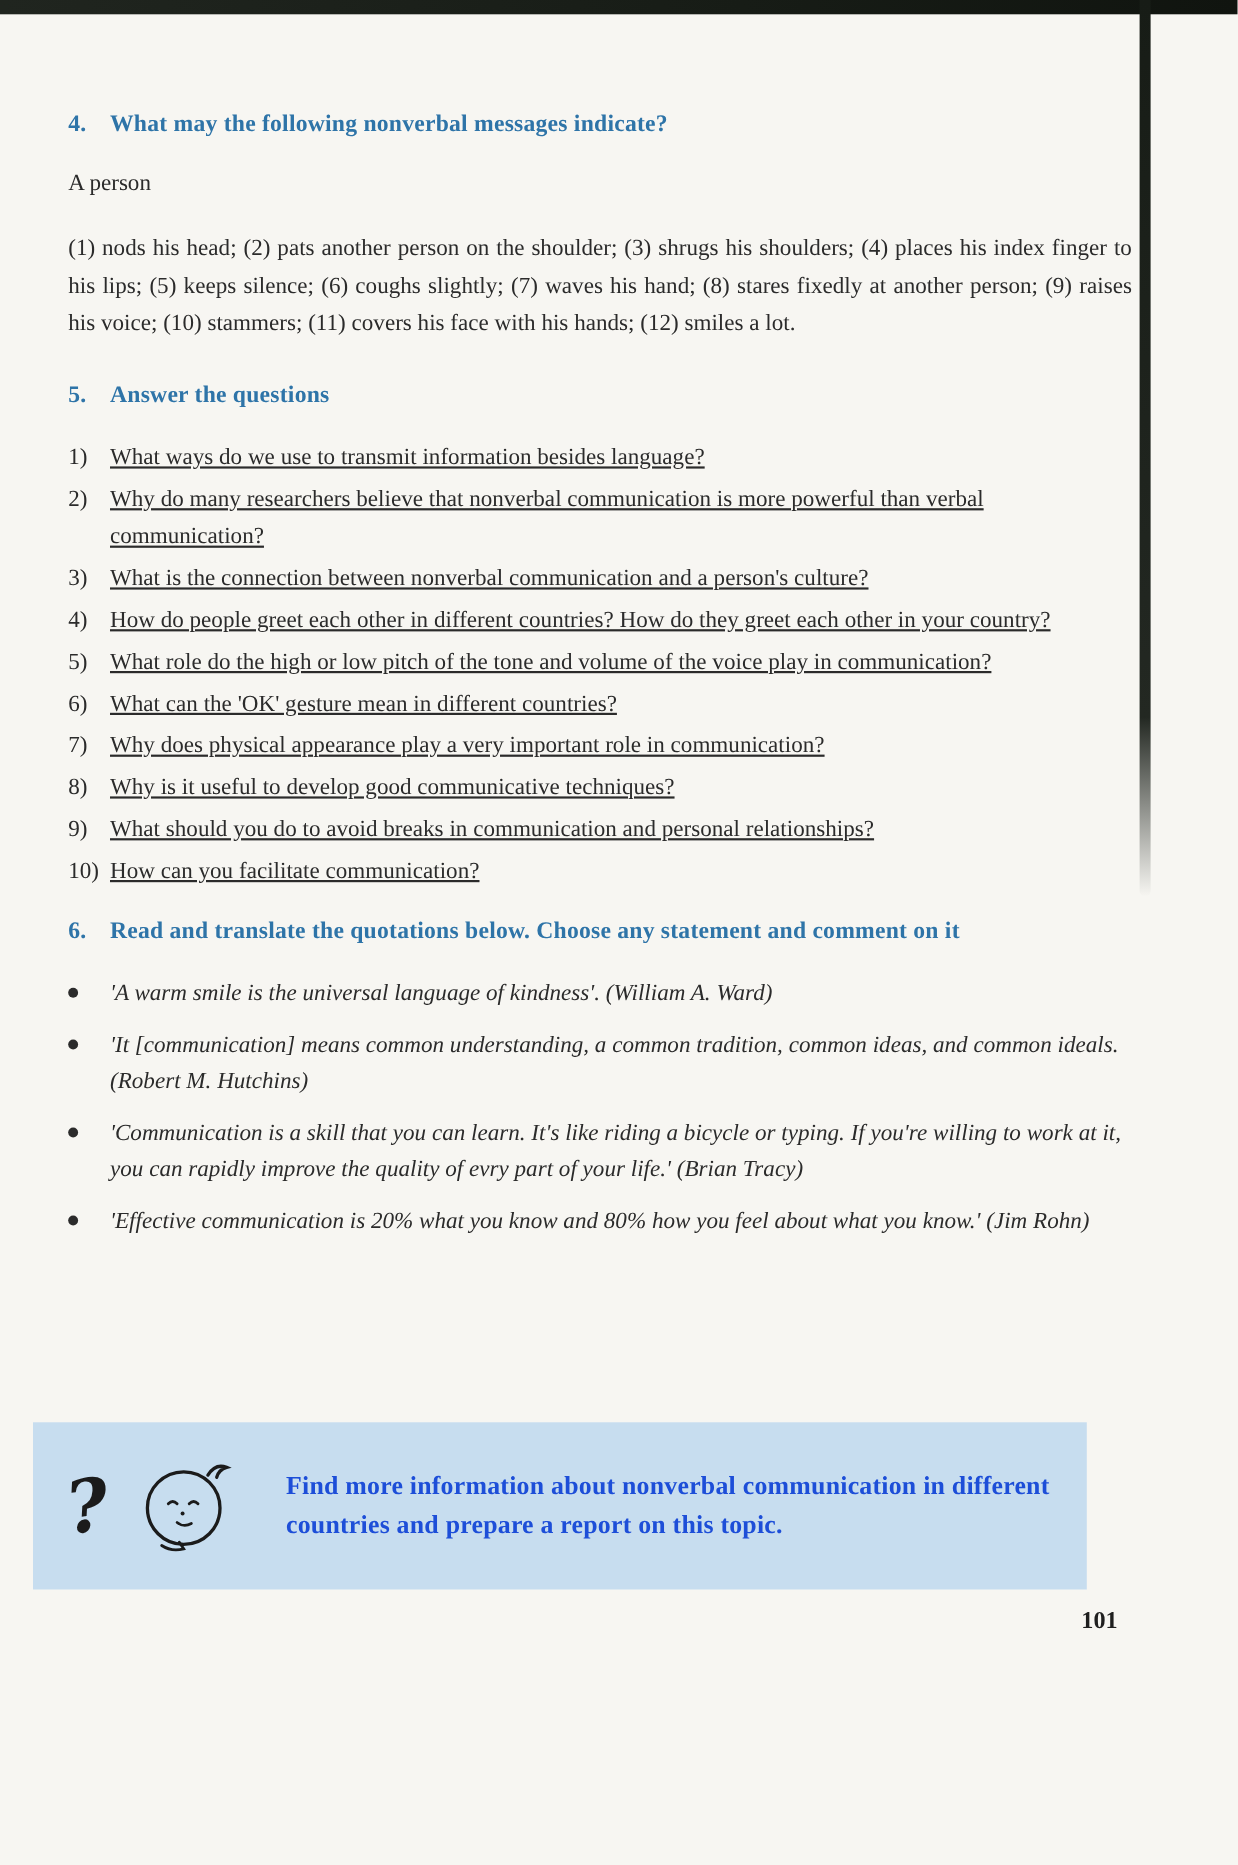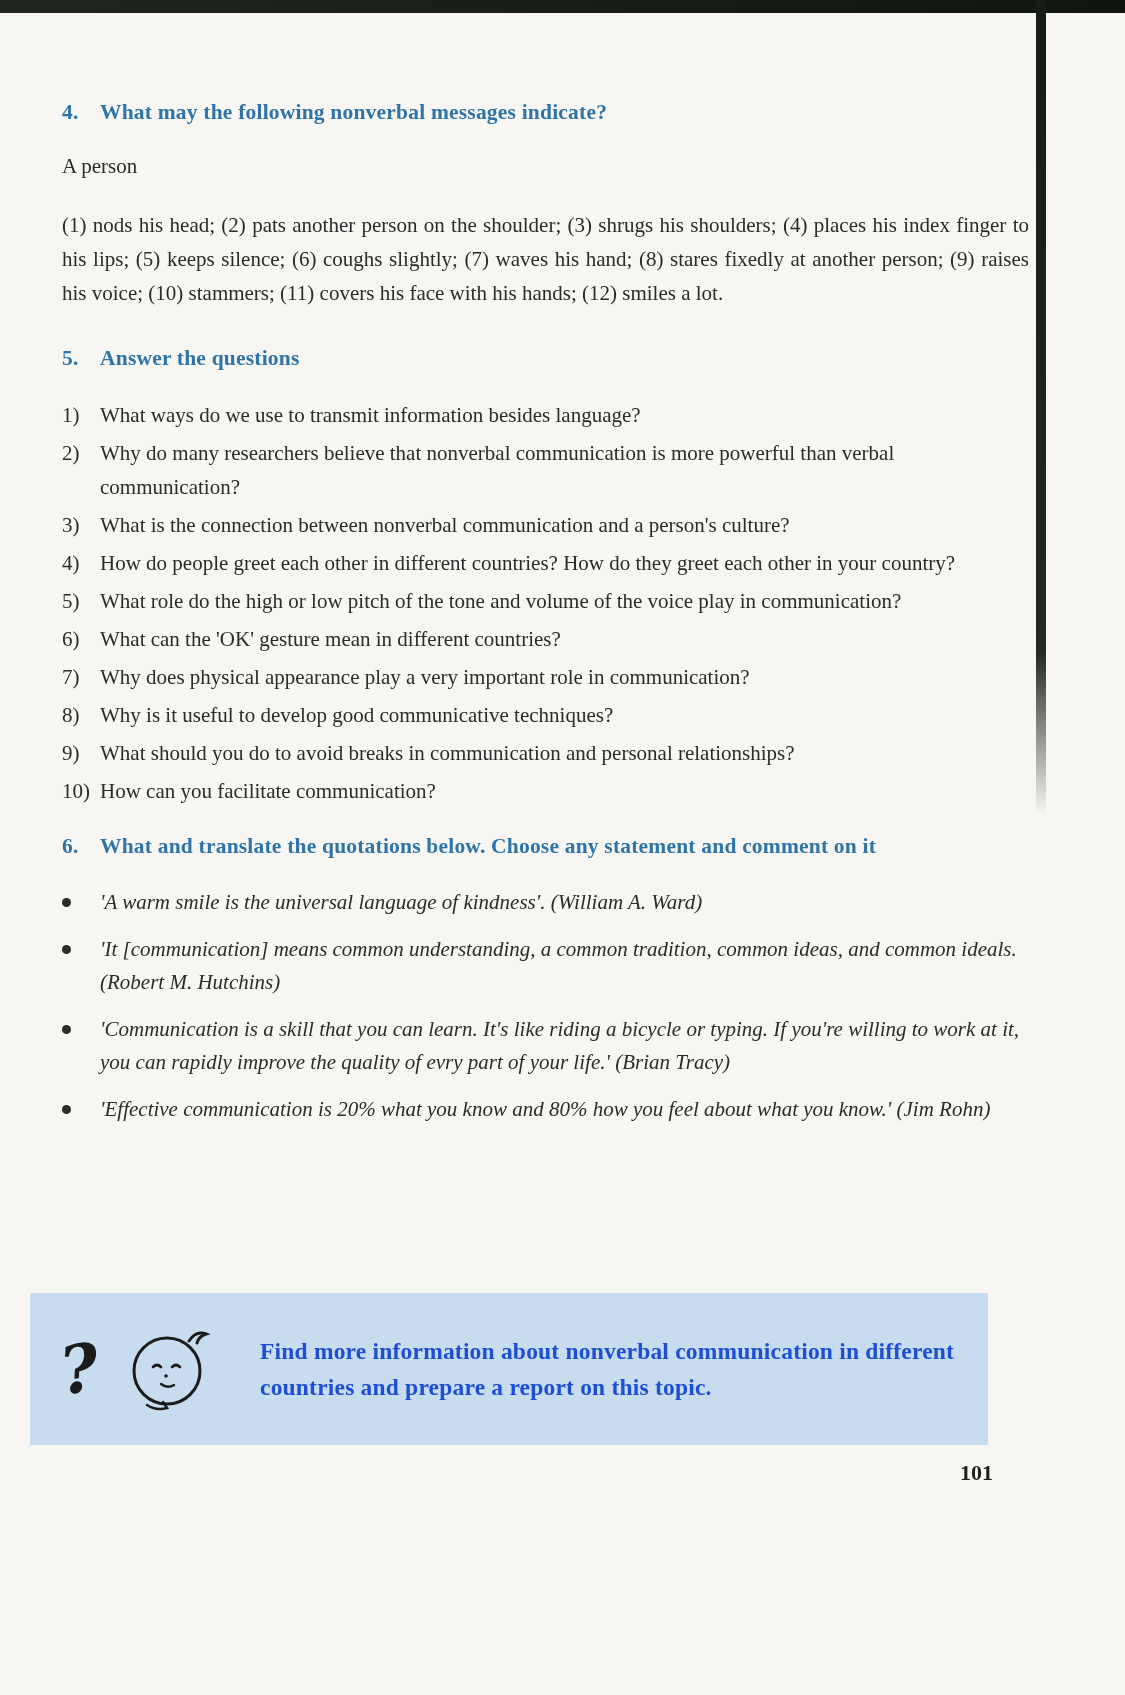--- a/index.html
+++ b/index.html
@@ -69,21 +69,21 @@
   }
 
   .q-list { margin-bottom: 24px; }
   .q-item {
     display: flex;
     font-size: 21px;
     line-height: 34px;
     margin-bottom: 4px;
   }
   .q-num { flex: 0 0 38px; }
-  .q-text { flex: 1; }
+  .q-text { flex: 1; text-decoration: underline; }
 
   .quote-list { }
   .quote {
     display: flex;
     font-size: 21px;
     line-height: 33px;
     font-style: italic;
     margin-bottom: 14px;
     justify-content: space-between;
   }
@@ -135,21 +135,21 @@
     font-weight: bold;
     font-size: 23.5px;
     line-height: 36px;
     width: 700px;
     letter-spacing: 0.2px;
   }
 
   .page-number {
     position: absolute;
     top: 1460px;
-    left: 960px;
+    left: 983px;
     font-size: 22px;
     font-weight: bold;
     color: #1f1f1f;
     z-index: 2;
   }
 </style>
 </head>
 <body>
 
 <div class="scan-top"></div>
@@ -209,21 +209,21 @@
       <span class="q-text">What should you do to avoid breaks in communication and personal relationships?</span>
     </div>
     <div class="q-item">
       <span class="q-num">10)</span>
       <span class="q-text">How can you facilitate communication?</span>
     </div>
   </div>
 
   <h3 class="ex-heading">
     <span class="h-num">6.</span>
-    <span class="h-title">What and translate the quotations below. Choose any statement and comment on it</span>
+    <span class="h-title">Read and translate the quotations below. Choose any statement and comment on it</span>
   </h3>
 
   <div class="quote-list">
     <div class="quote">
       <span class="bullet">
           <i></i>
         </span>
       <span class="quote-text">'A warm smile is the universal language of kindness'. (William A. Ward)</span>
     </div>
     <div class="quote">

